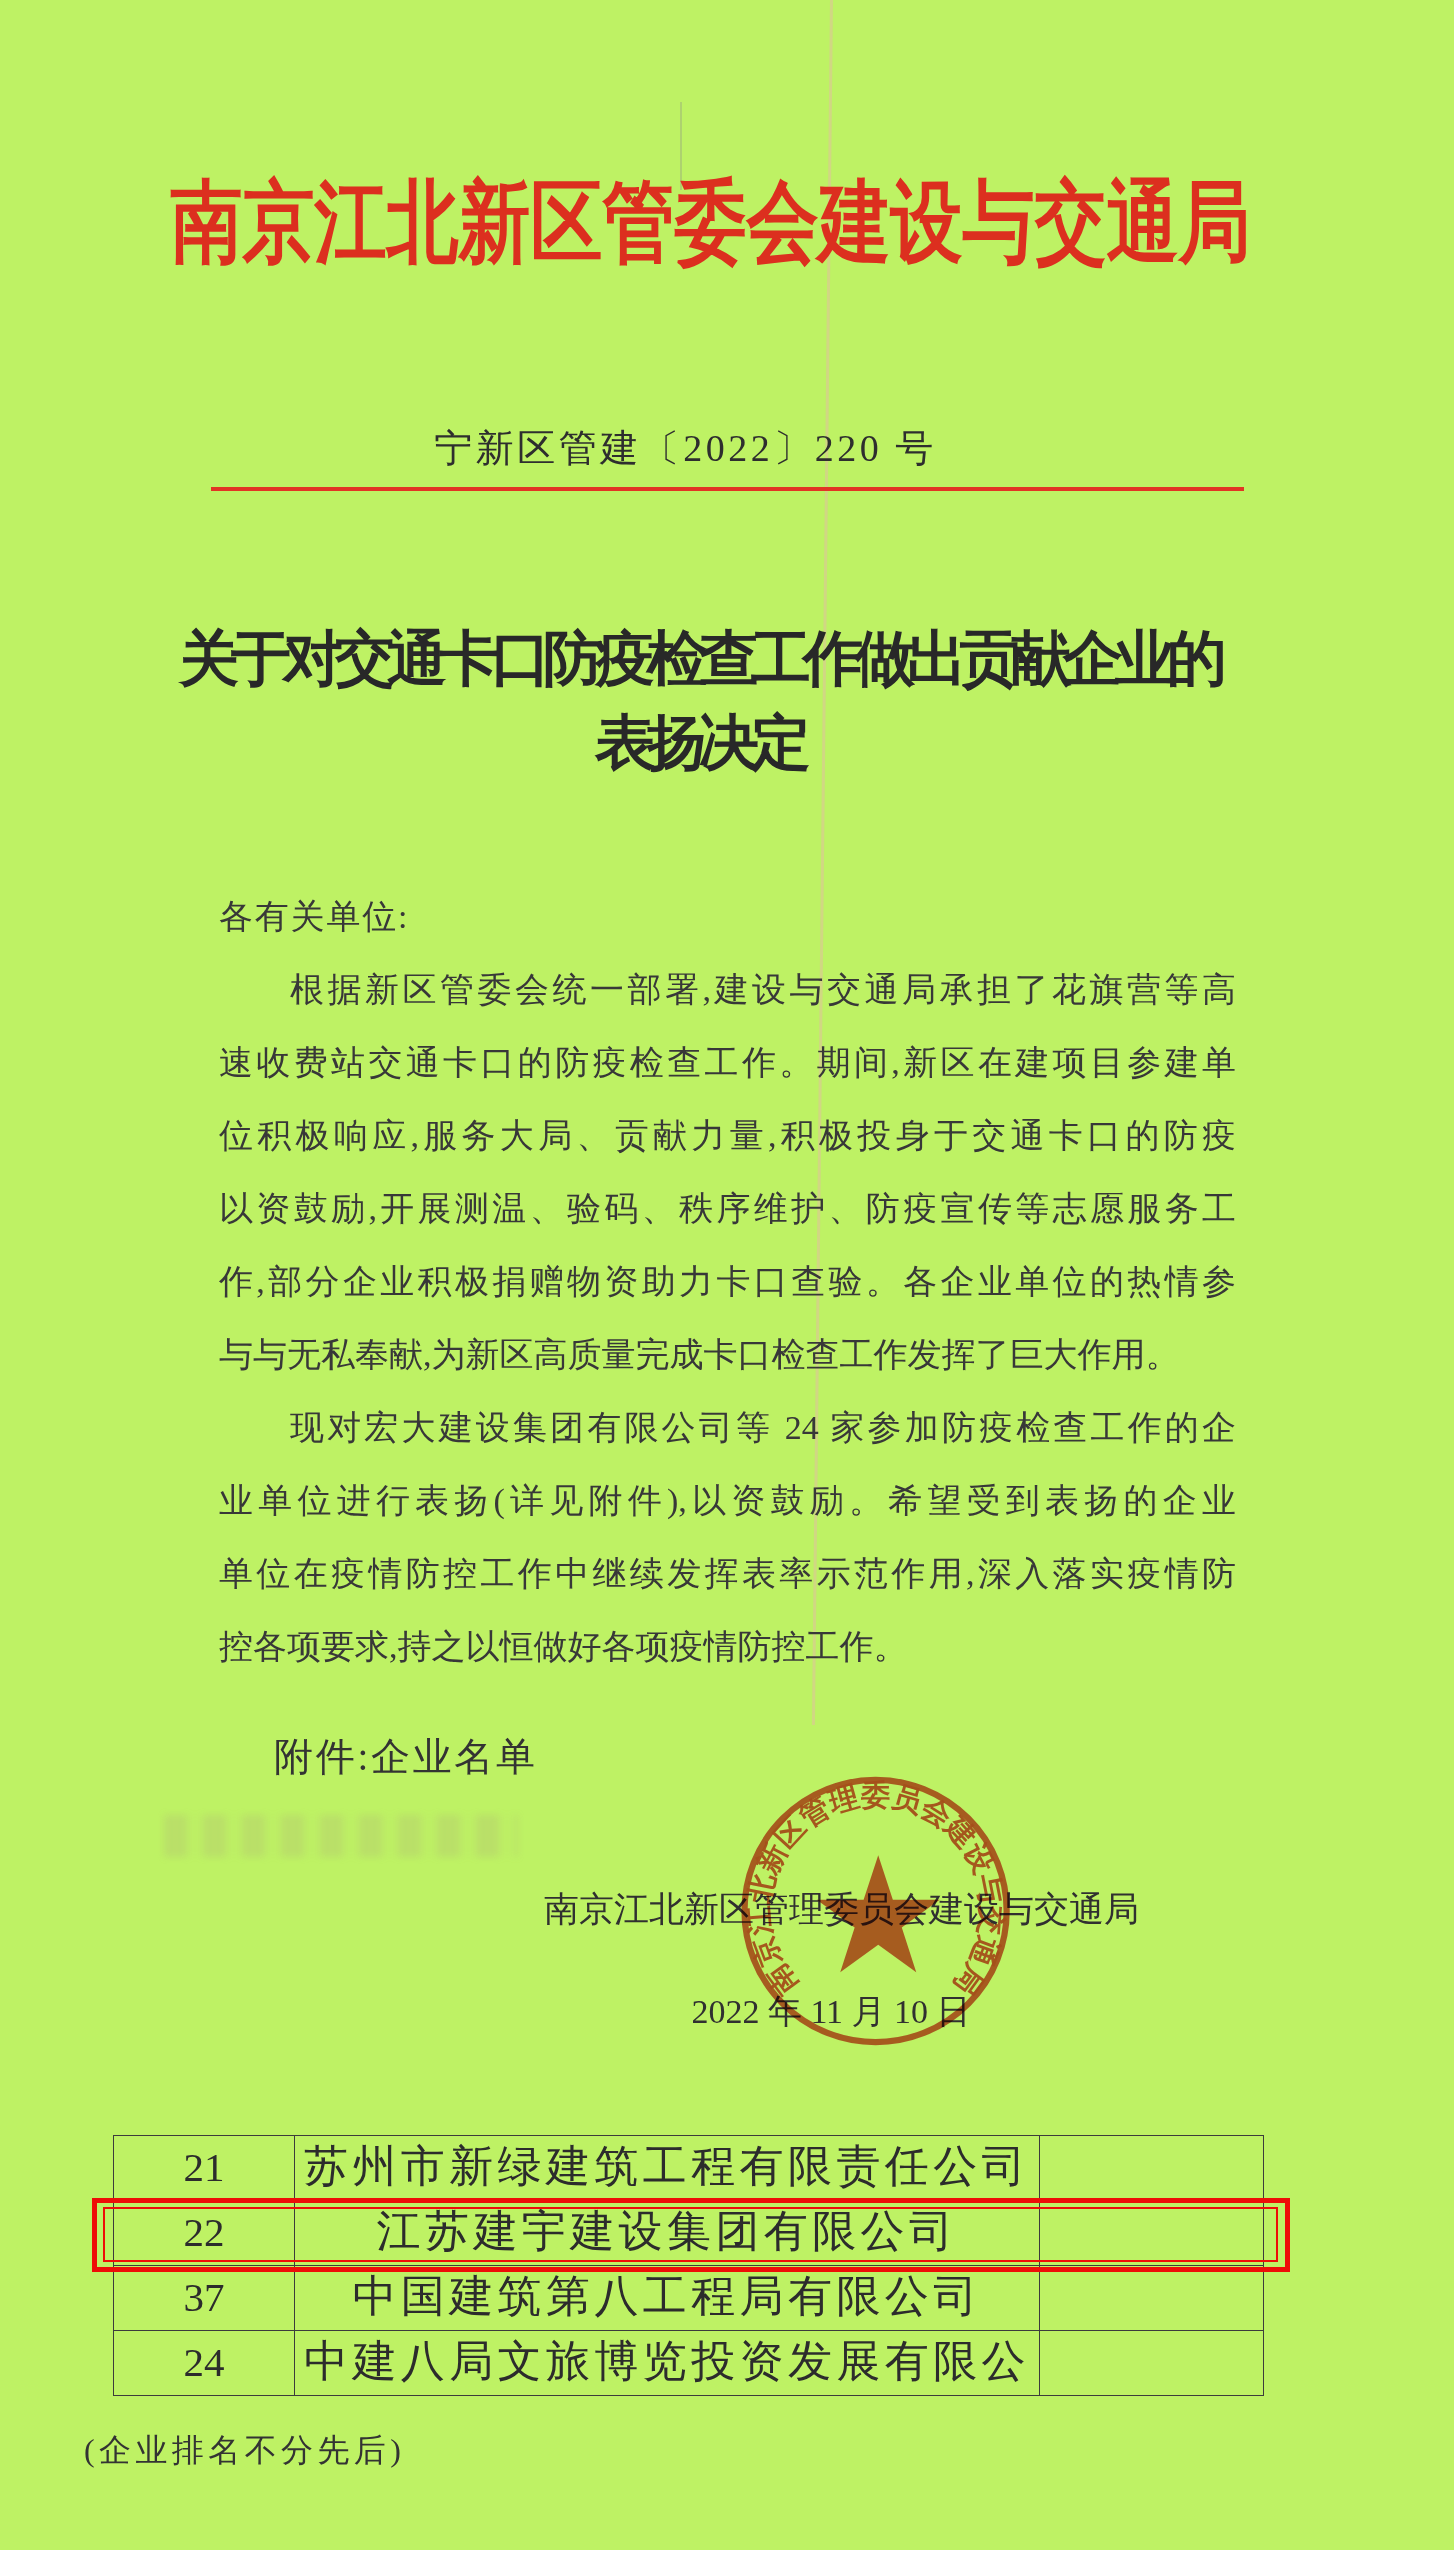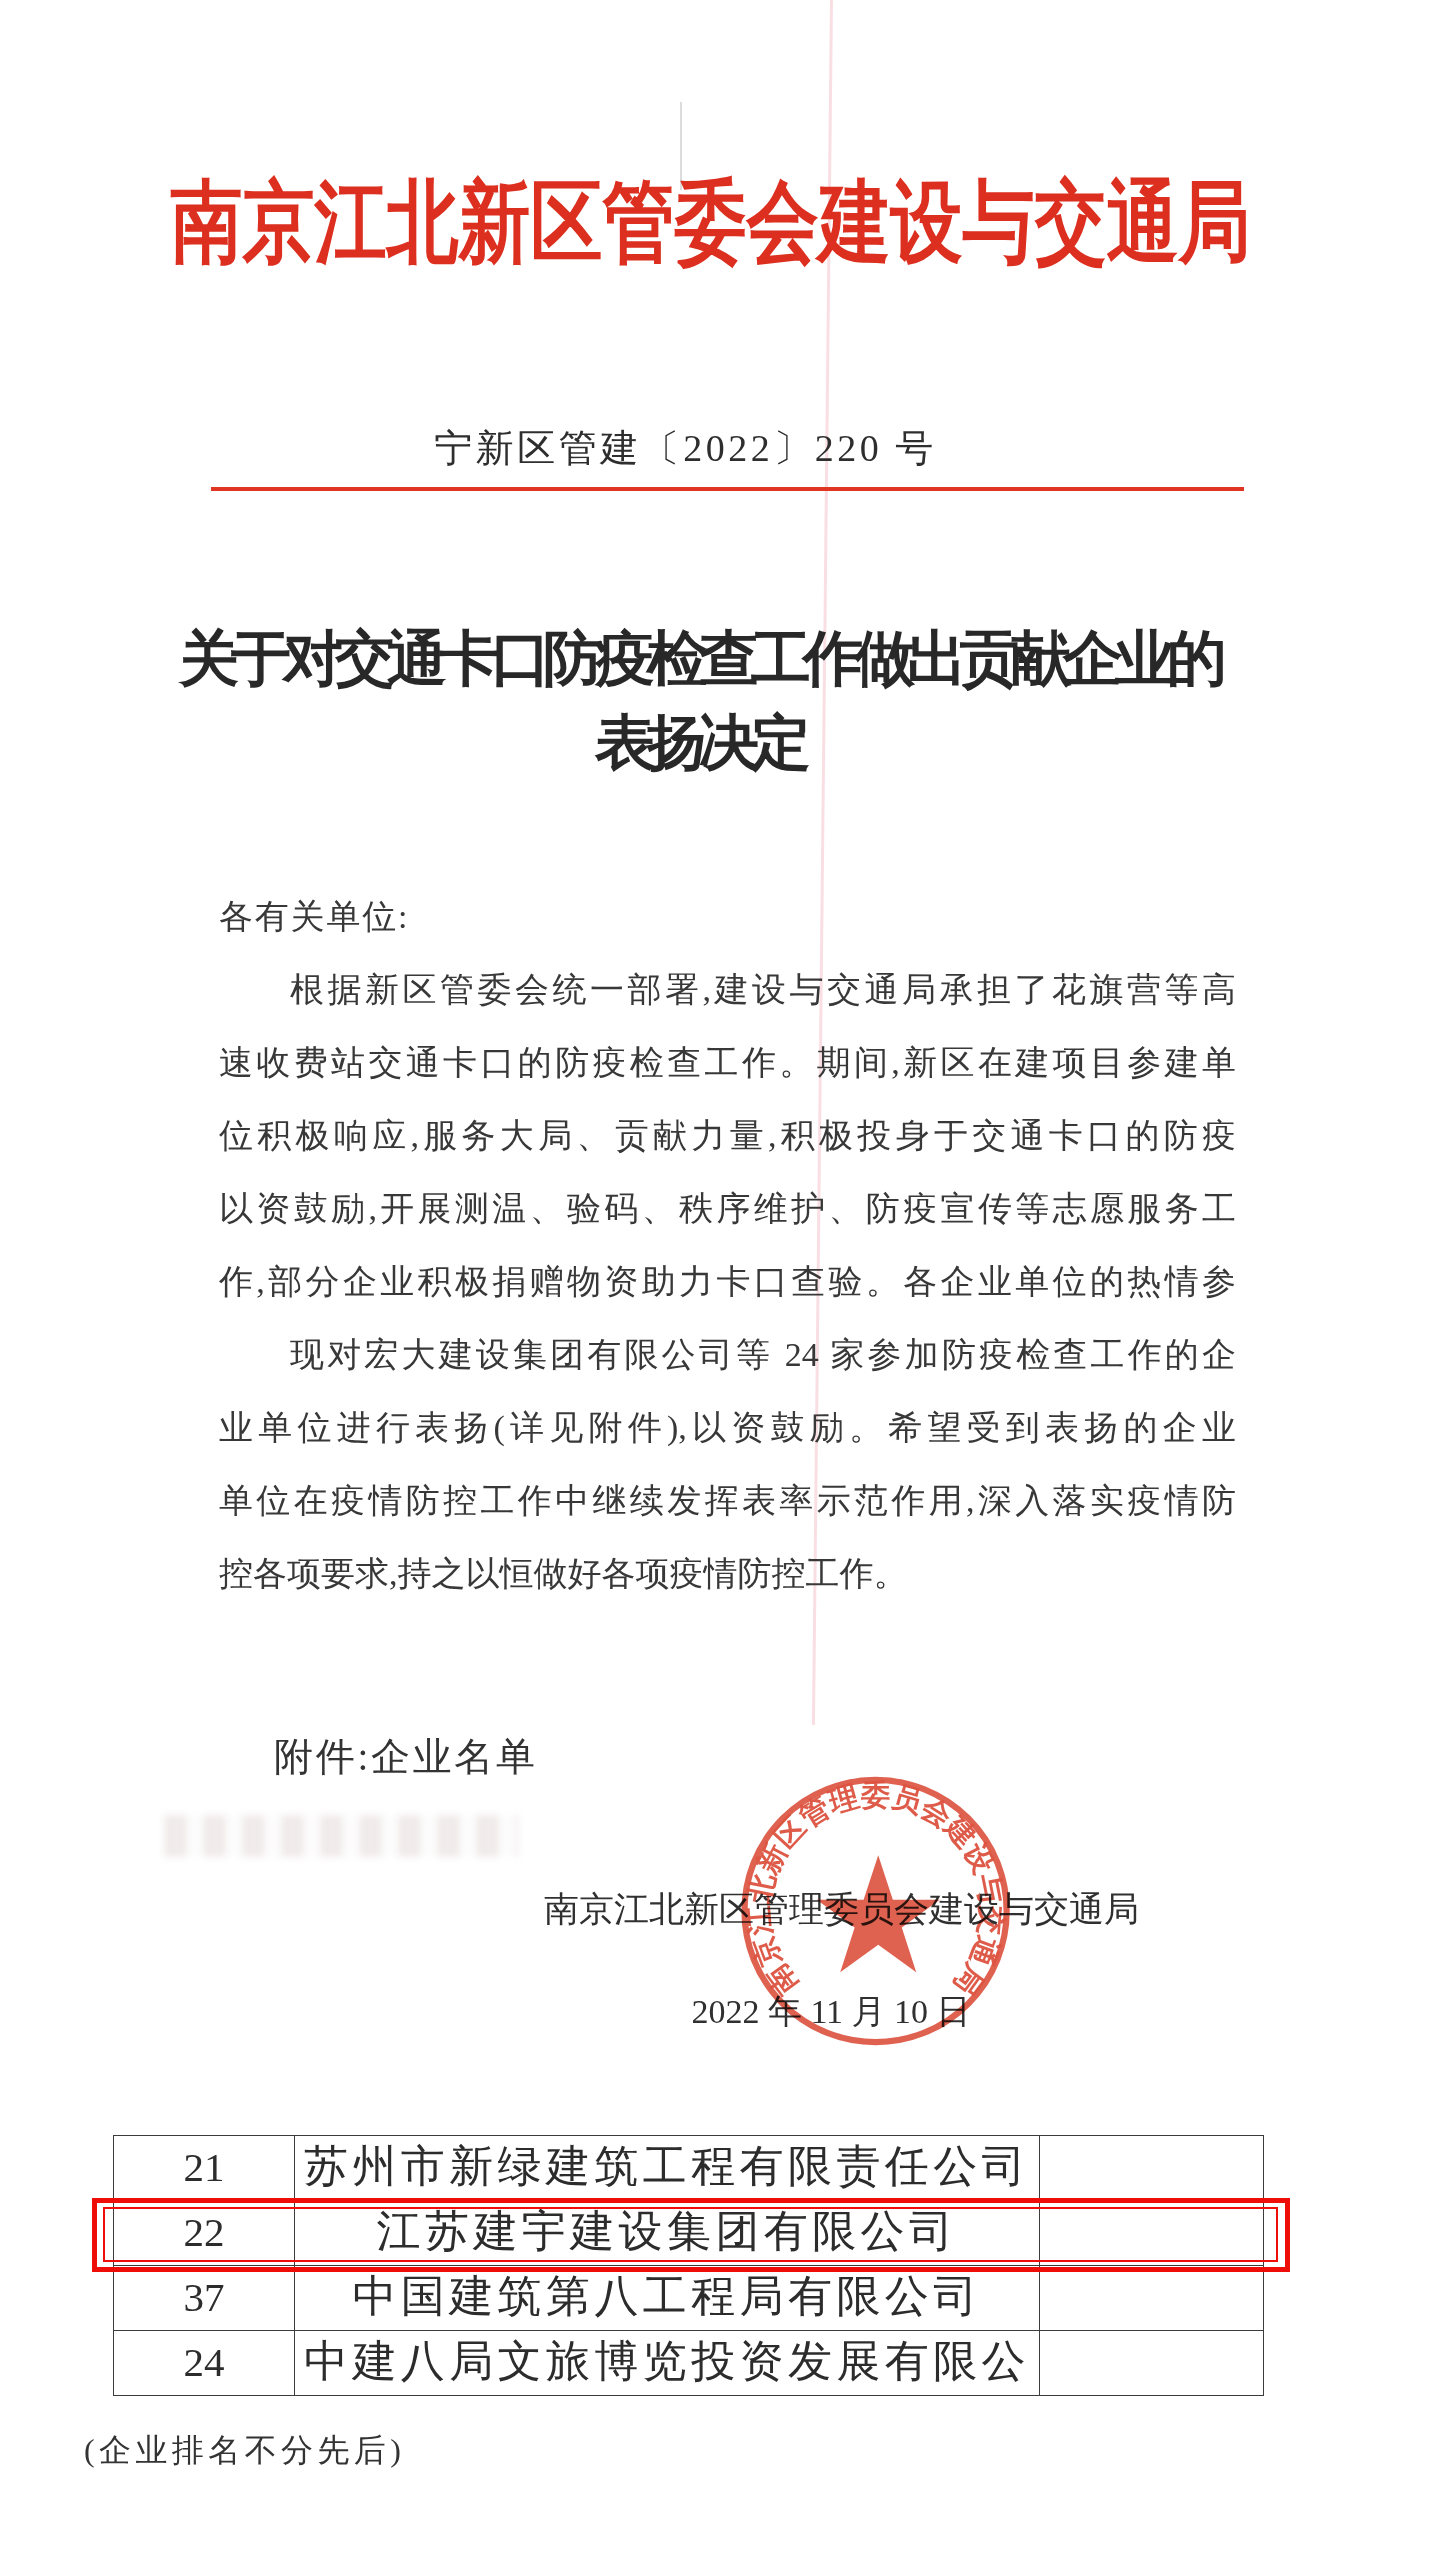--- a/index.html
+++ b/index.html
@@ -8,21 +8,21 @@
     --hl-red:#ee0d07;
     --seal-red:#d9402b;
     --ink:#383838;
     --table-line:#3c3c3c;
   }
   html,body{margin:0;padding:0;background:#e8e8e8;}
   .page{
     position:relative;
     width:1454px;height:2550px;
     margin:0 auto;
-    background:#ffffff;
+    background:#bef264;
     overflow:hidden;
     font-family:"Liberation Serif","DejaVu Serif",serif;
     color:var(--ink);
   }
   
   .scanline-pink{
     position:absolute;left:830px;top:0;width:2.7px;height:1725px;
     background:rgba(238,170,182,0.38);
     transform:rotate(0.6deg);transform-origin:top center;
   }
@@ -149,20 +149,21 @@
   </div>
 
   <div class="body-lines">
 
   <div class="line salute">各有关单位:</div>
       <div class="line indent">根据新区管委会统一部署,建设与交通局承担了花旗营等高</div>
       <div class="line">速收费站交通卡口的防疫检查工作。期间,新区在建项目参建单</div>
       <div class="line">位积极响应,服务大局、贡献力量,积极投身于交通卡口的防疫</div>
       <div class="line">以资鼓励,开展测温、验码、秩序维护、防疫宣传等志愿服务工</div>
       <div class="line">作,部分企业积极捐赠物资助力卡口查验。各企业单位的热情参</div>
+      <div class="line para-end">与与无私奉献,为新区高质量完成卡口检查工作发挥了巨大作用。</div>
       <div class="line indent">现对宏大建设集团有限公司等 24 家参加防疫检查工作的企</div>
       <div class="line">业单位进行表扬(详见附件),以资鼓励。希望受到表扬的企业</div>
       <div class="line">单位在疫情防控工作中继续发挥表率示范作用,深入落实疫情防</div>
       <div class="line para-end">控各项要求,持之以恒做好各项疫情防控工作。</div>
     </div>
 
   <div class="attachment">附件:企业名单</div>
 
   <div class="sig-org">南京江北新区管理委员会建设与交通局</div>
   <div class="sig-date">2022 年 11 月 10 日</div>

